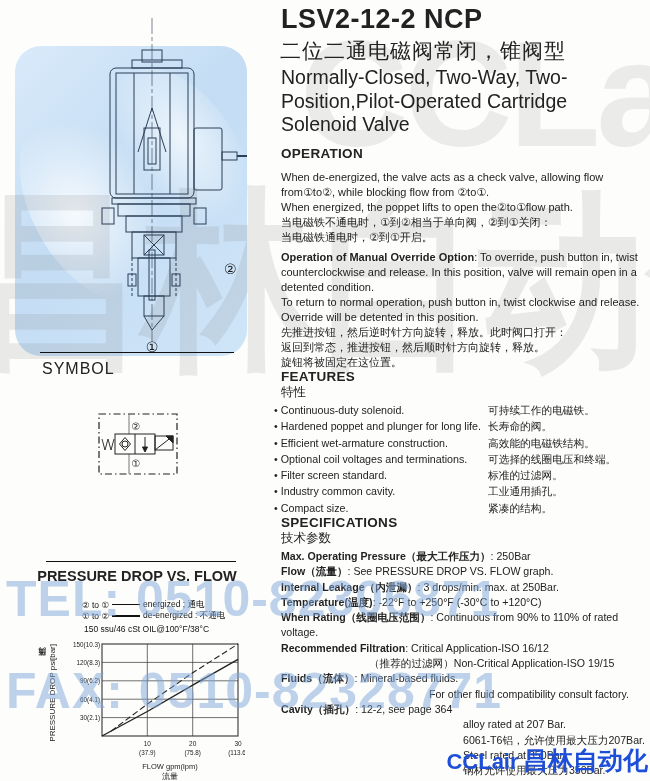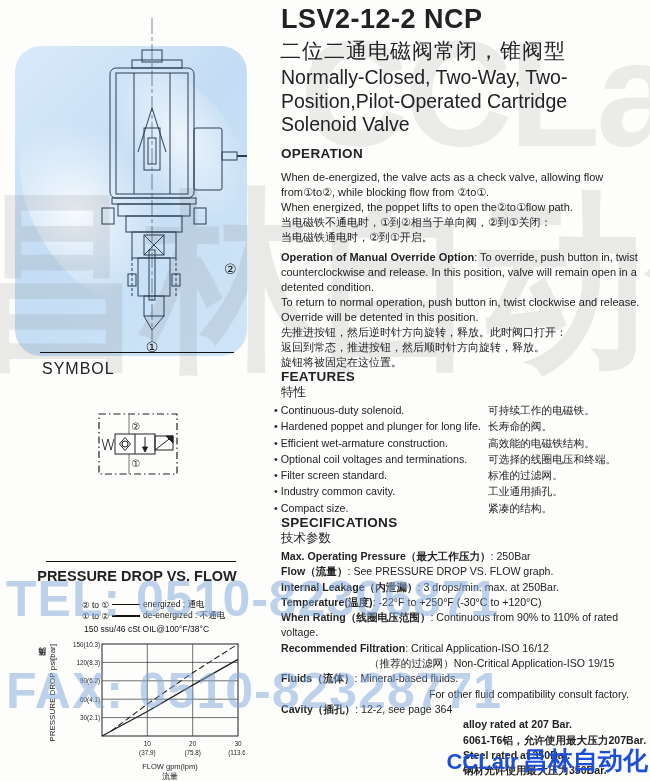--- a/index.html
+++ b/index.html
@@ -45,21 +45,21 @@
   .feat-row{display:flex;}
   .feat-en{flex:0 0 214px;}
   .feat-en::before{content:"• ";}
   .feat-zh{flex:1;}
   .h-spec{left:281px;top:515px;}
   .h-spec-cn{left:281px;top:530px;font-size:12.5px;z-index:2;}
   .spec-list{left:281px;top:549px;width:367px;z-index:2;font-size:10.6px;line-height:15.3px;}
   .spec-line{margin:0;}
   .ind1{padding-left:88px;}
   .ind2{padding-left:148px;}
-  .ind3{padding-left:182px;font-weight:bold;}
+  .ind3{padding-left:182px;}
   
   .valve-fig{left:46px;top:12px;z-index:2;}
   .hr1{left:40px;top:352px;width:194px;border-top:1.6px solid #111;z-index:2;}
   .h-symbol{left:42px;top:360px;font-size:16px;letter-spacing:1px;color:#222;z-index:2;}
   .symbol-fig{left:93px;top:406px;z-index:2;}
   .hr2{left:46px;top:561px;width:190px;border-top:1.6px solid #111;z-index:2;}
   .h-chart{left:34px;top:568px;width:206px;text-align:center;font-size:14.5px;font-weight:bold;z-index:2;}
   .legend{left:82px;top:599px;z-index:2;font-size:8.5px;color:#111;}
   .legend-row{display:flex;align-items:center;gap:3px;height:11px;}
   .lg-sample{width:28px;border-top:1px solid #111;}

